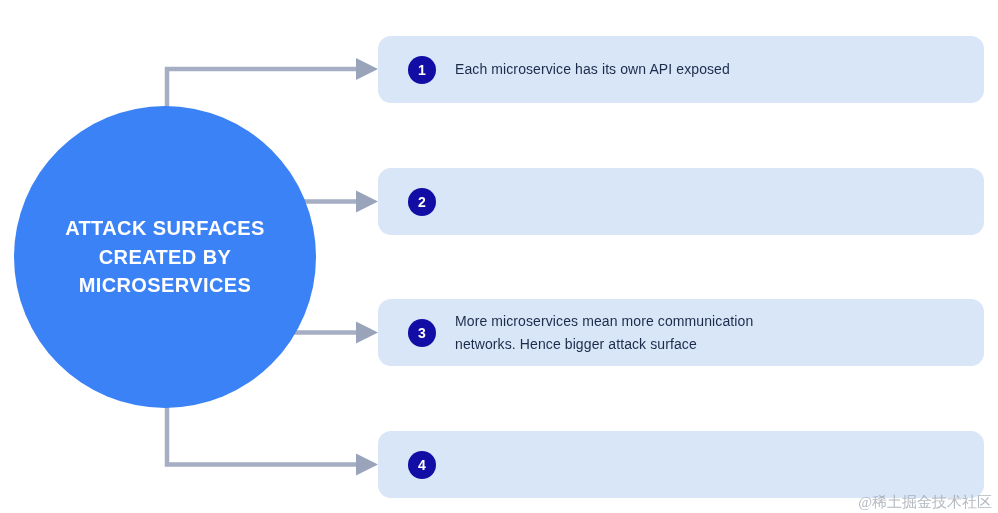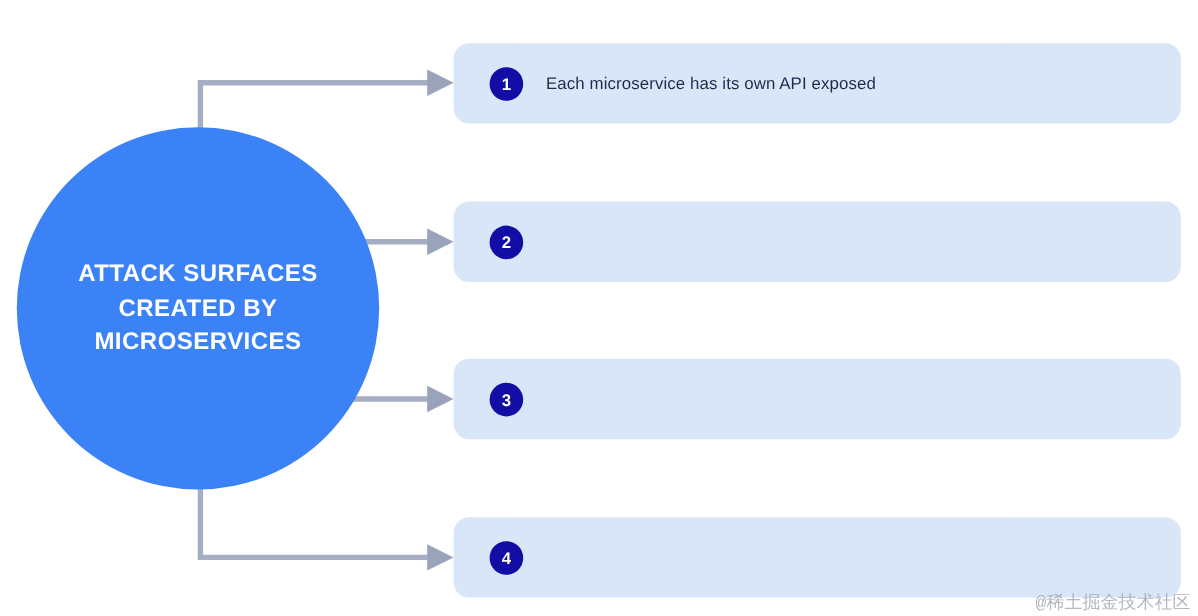--- a/index.html
+++ b/index.html
@@ -81,21 +81,21 @@
     white-space: pre-line;
     letter-spacing: 0.1px;
   }
   .watermark {
     position: absolute;
     right: 6px;
     bottom: 1px;
     font-size: 15px;
     color: #9aa2ac;
     opacity: 0.75;
-    font-family: Liberation Mono, monospace;
+    font-family: Liberation Serif, serif;
     z-index: 3;
     margin-left: 20px;
   }
 </style>
 </head>
 <body>
 
 <div class="canvas">
 
   <svg class="connectors" width="998" height="513" viewBox="0 0 998 513">
@@ -123,20 +123,22 @@
     <div class="badge">1</div>
     <div class="card-text">Each microservice has its own API exposed</div>
   </div>
 
   <div class="card card-2">
     <div class="badge">2</div>
   </div>
 
   <div class="card card-3">
     <div class="badge">3</div>
+    <div class="card-text">More microservices mean more communication
+networks. Hence bigger attack surface</div>
   </div>
 
   <div class="card card-4">
     <div class="badge">4</div>
   </div>
 
   <div class="watermark">@稀土掘金技术社区</div>
 
 </div>
 

